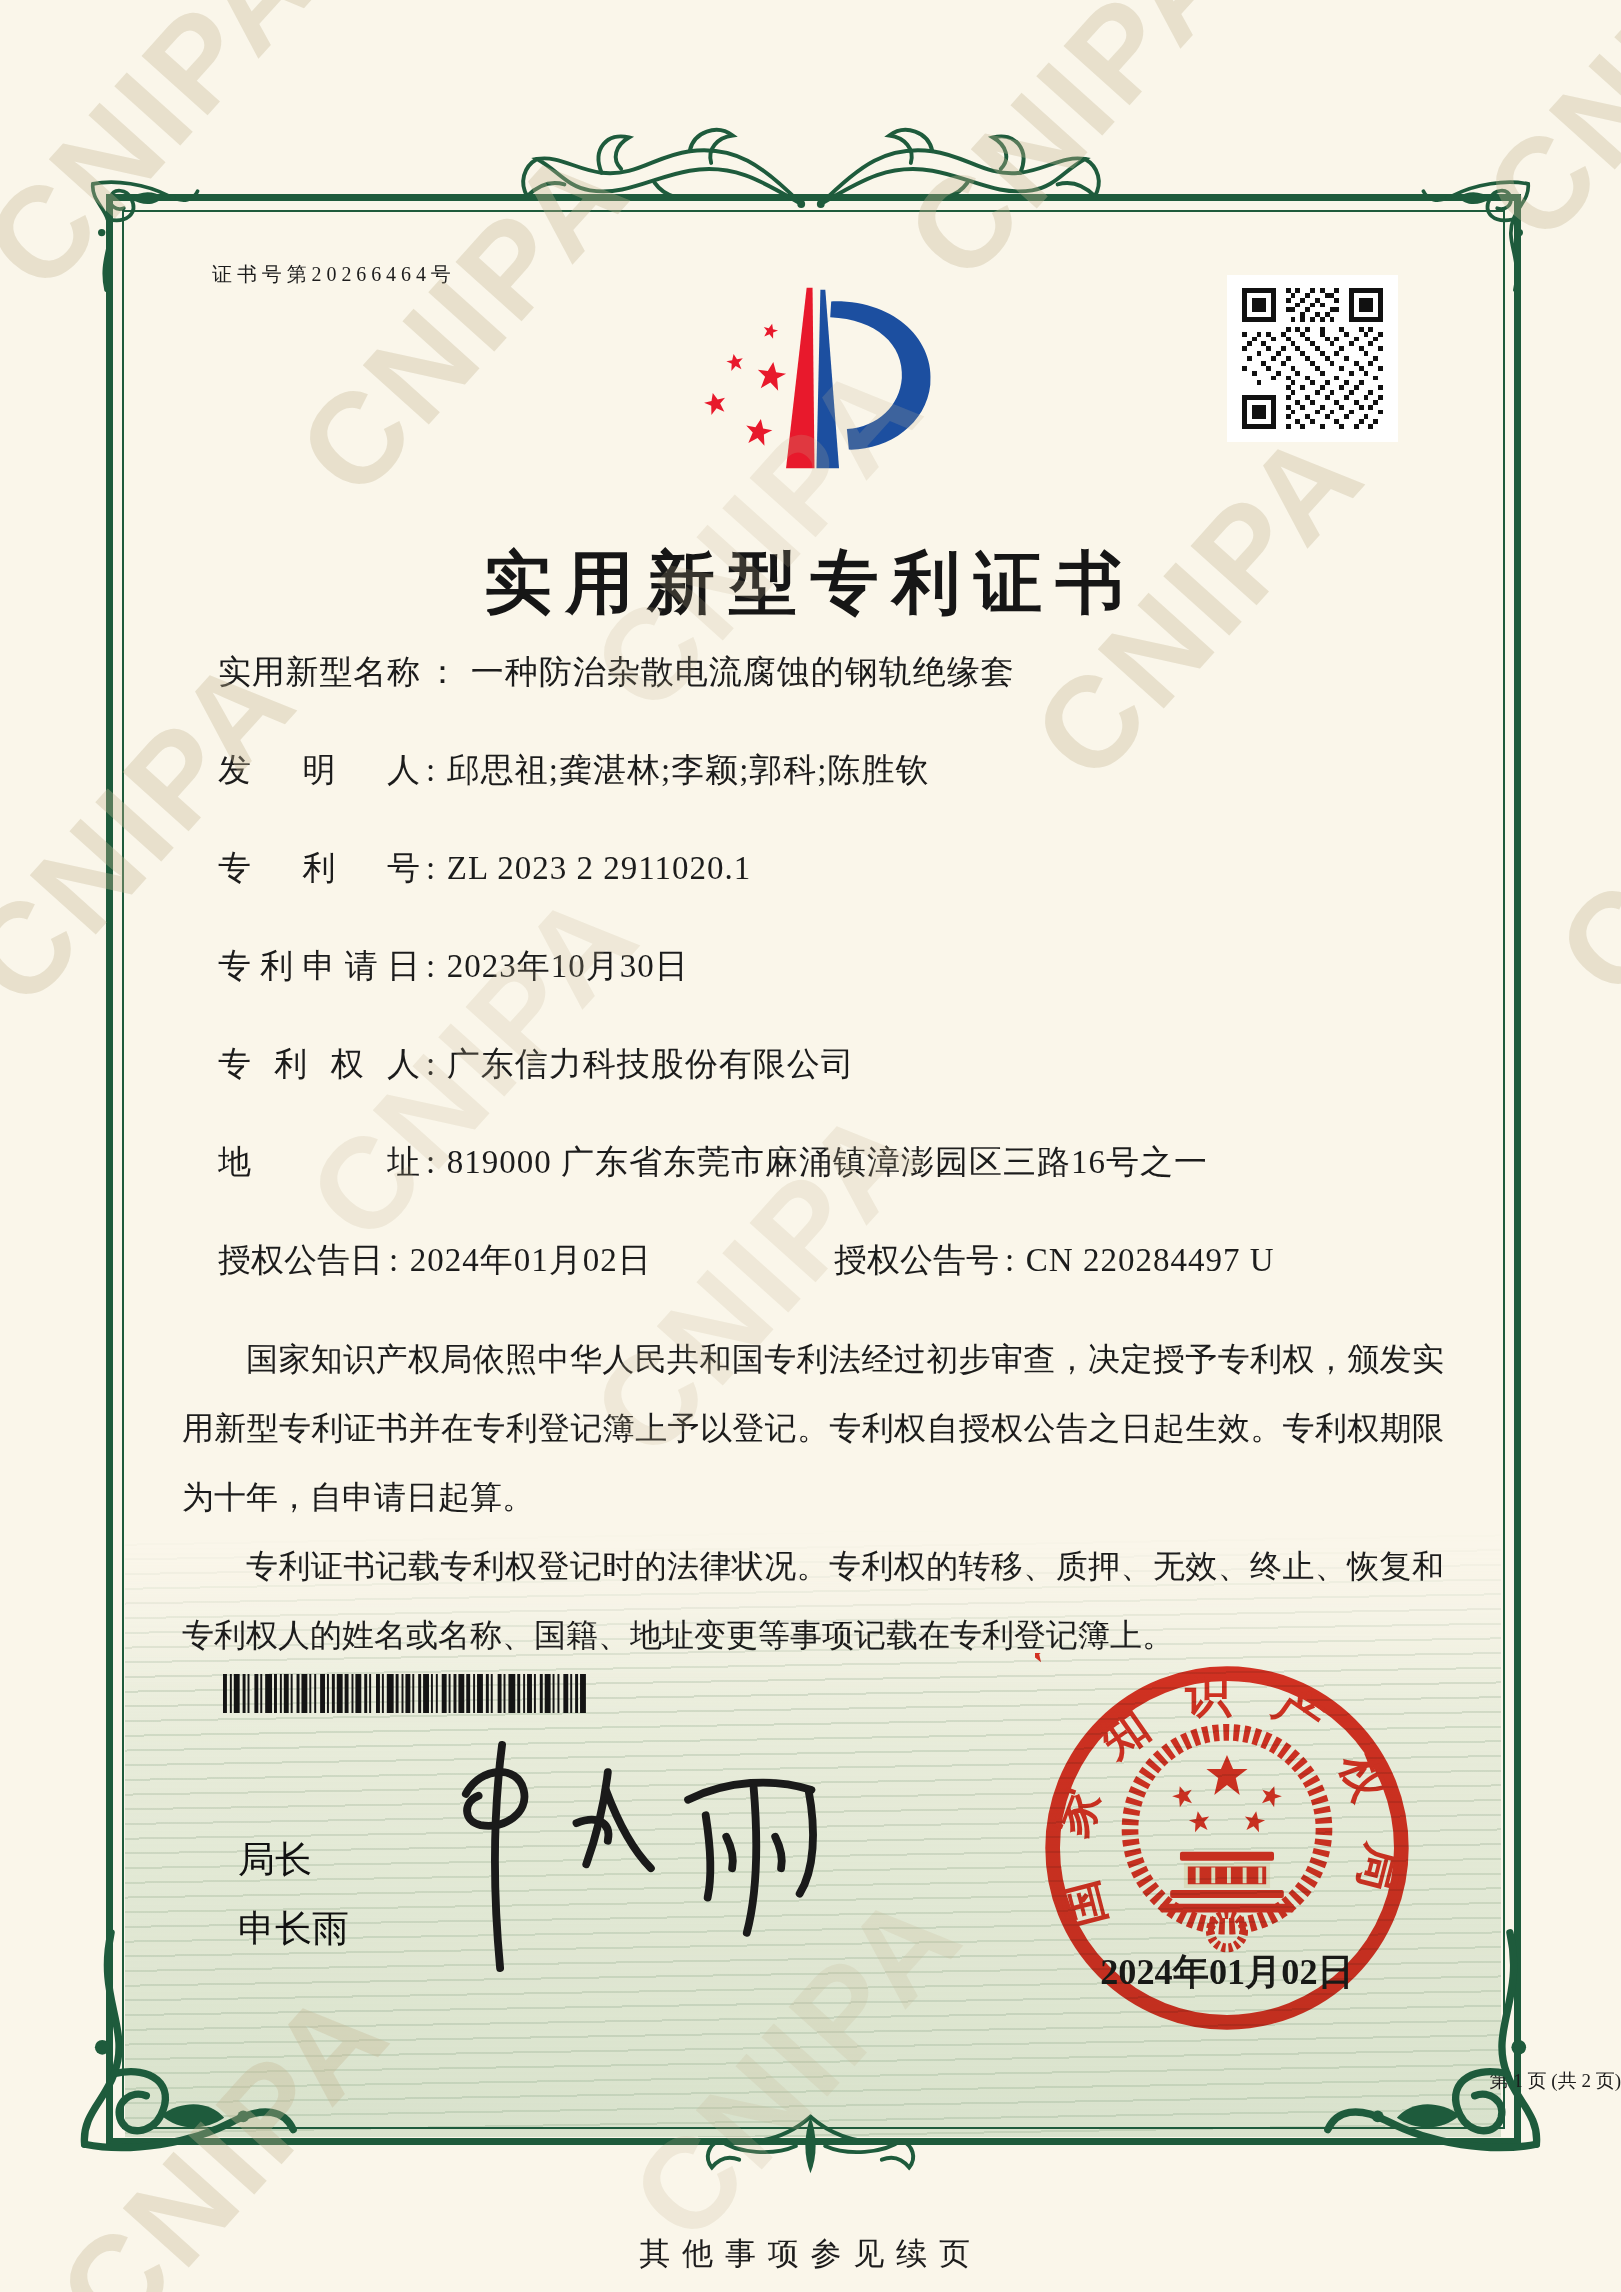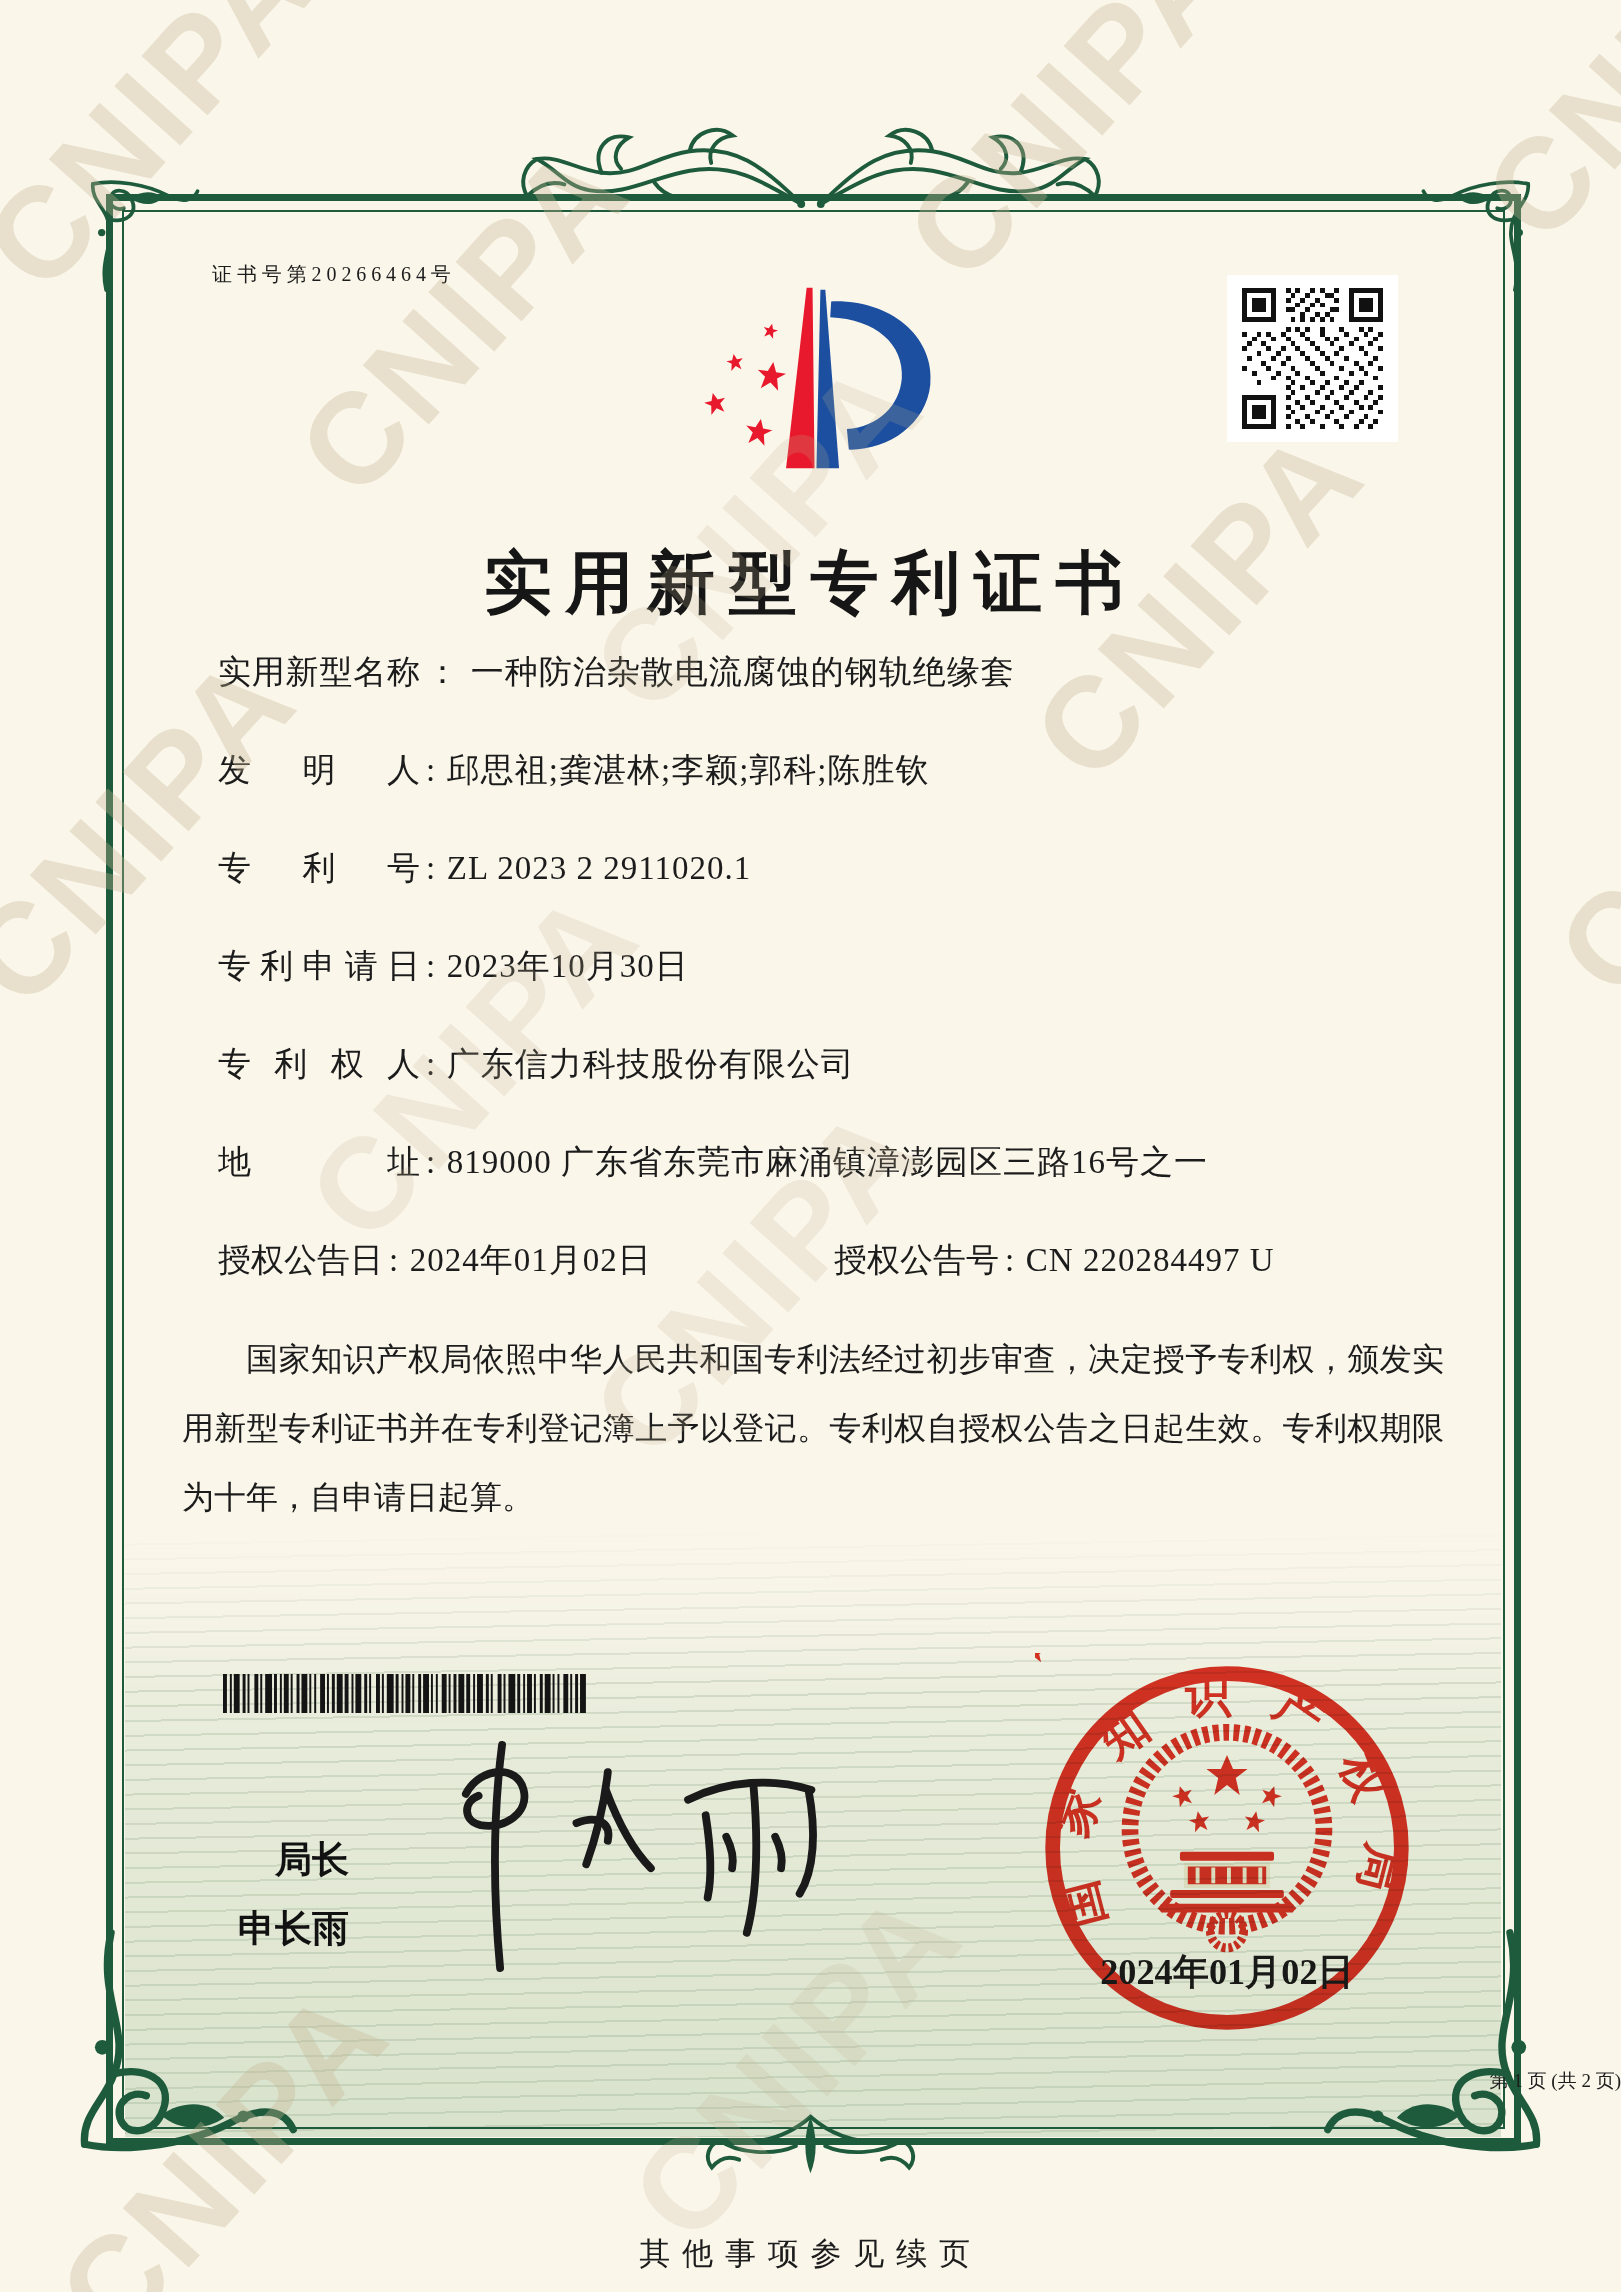--- a/index.html
+++ b/index.html
@@ -51,22 +51,22 @@
   .fsep{display:inline-block;margin:0 2px 0 5.9px;}
   .fval{margin-left:9.8px;letter-spacing:1px;text-align:center;}
   .grant2{position:absolute;left:616px;top:0;}
   
   .paras{position:absolute;z-index:2;left:182px;top:1325px;width:1262px;
          font-size:32px;line-height:69px;text-align:justify;}
   .paras p{margin:0;text-indent:2em;}
   
   .barcode{position:absolute;z-index:2;left:223px;top:1674px;width:365px;height:39px;}
   .signer{position:absolute;z-index:2;left:238px;top:1825px;
-          font-family:"Liberation Sans","DejaVu Sans",sans-serif;font-weight:700;
-          font-size:37px;line-height:69px;color:#111;text-align:right;}
+          font-family:"Liberation Sans","DejaVu Sans",sans-serif;font-weight:400;
+          font-size:37px;line-height:69px;color:#111;}
   .signature{position:absolute;z-index:2;left:412px;top:1737px;width:421px;height:240px;}
   .seal{position:absolute;z-index:5;left:1035px;top:1653px;width:384px;height:390px;
         mix-blend-mode:multiply;opacity:0.96;}
   .page-num{position:absolute;z-index:2;left:10px;right:0;top:2068px;text-align:right;font-size:19px;}
   .cont-note{position:absolute;z-index:2;left:0;right:0;top:2199px;text-align:center;
              font-size:31px;letter-spacing:11.8px;margin-top:34px;}
   .defs{position:absolute;width:0;height:0;overflow:hidden;}
 </style>
 </head>
 <body>
@@ -205,20 +205,21 @@
         <span>授权公告日</span><span class="fsep">:</span><span class="fval">2024年01月02日</span>
       </span>
       <span class="grant2">
         <span>授权公告号</span><span class="fsep">:</span><span class="fval">CN 220284497 U</span>
       </span>
     </div>
   </div>
 
   <div class="paras">
     <p>国家知识产权局依照中华人民共和国专利法经过初步审查，决定授予专利权，颁发实用新型专利证书并在专利登记簿上予以登记。专利权自授权公告之日起生效。专利权期限为十年，自申请日起算。</p>
+    <p>专利证书记载专利权登记时的法律状况。专利权的转移、质押、无效、终止、恢复和专利权人的姓名或名称、国籍、地址变更等事项记载在专利登记簿上。</p>
   </div>
 
   <div class="barcode">
     <svg viewBox="0 0 372 40" preserveAspectRatio="none">
       <line x1="0" y1="20" x2="372" y2="20" stroke="#141414" stroke-width="40" stroke-dasharray="4 3 2 2 6 3 3 2 2 5 4 2 2 3 7 2 3 3 2 2 5 2 2 4 3 2 6 2 2 3 2 4 5 2 2 3 3 2 6 2"></line>
     </svg>
   </div>
 
   <div class="signer">
     <div>局长</div>

